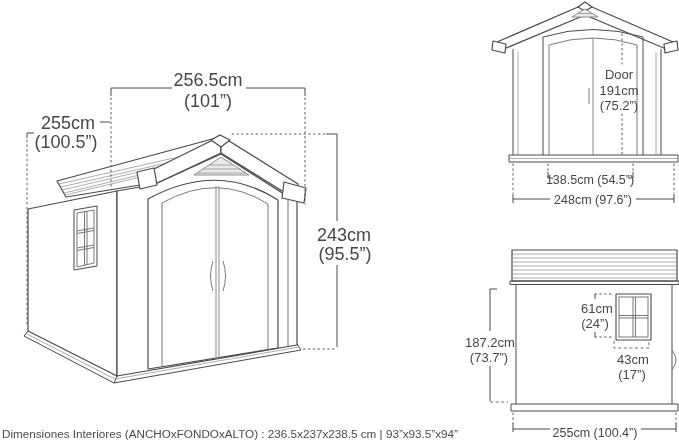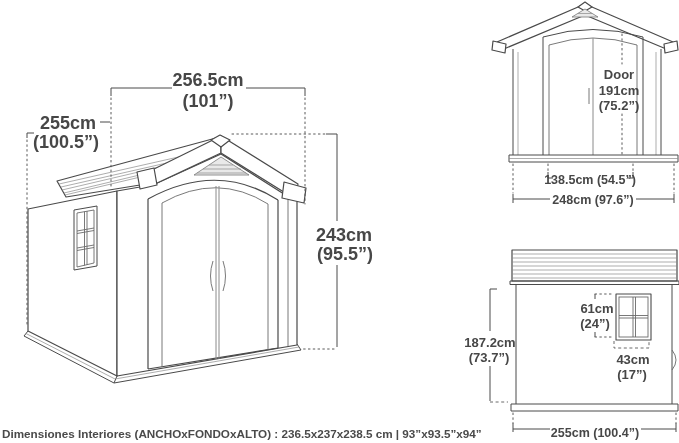--- a/index.html
+++ b/index.html
@@ -1,17 +1,17 @@
 <!DOCTYPE html>
 <html><head>
 <meta charset="utf-8">
 <style>
   html,body{margin:0;padding:0;background:#fff;}
   .page{position:relative;width:679px;height:443px;background:#fff;overflow:hidden;
-        font-family:"Liberation Sans",sans-serif;font-weight:bold;}
+        font-family:"Liberation Sans",sans-serif;}
   svg{position:absolute;left:0;top:0;}
   svg text{fill:#474747;font-family:"Liberation Sans","DejaVu Sans",sans-serif;}
   .dim-lg{font-size:18px;}
   .dim-md{font-size:13px;}
   .dim-sm{font-size:12.5px;}
   .footer-txt{font-size:11.7px;fill:#4a4a4a;}
   .outline{fill:#ffffff;stroke:#4a4a4a;stroke-width:1.2;stroke-linejoin:round;}
   .thin{fill:none;stroke:#8a8a8a;stroke-width:0.7;}
   .mid{fill:none;stroke:#6a6a6a;stroke-width:0.9;}
   .dim{fill:none;stroke:#4a4a4a;stroke-width:1;}

